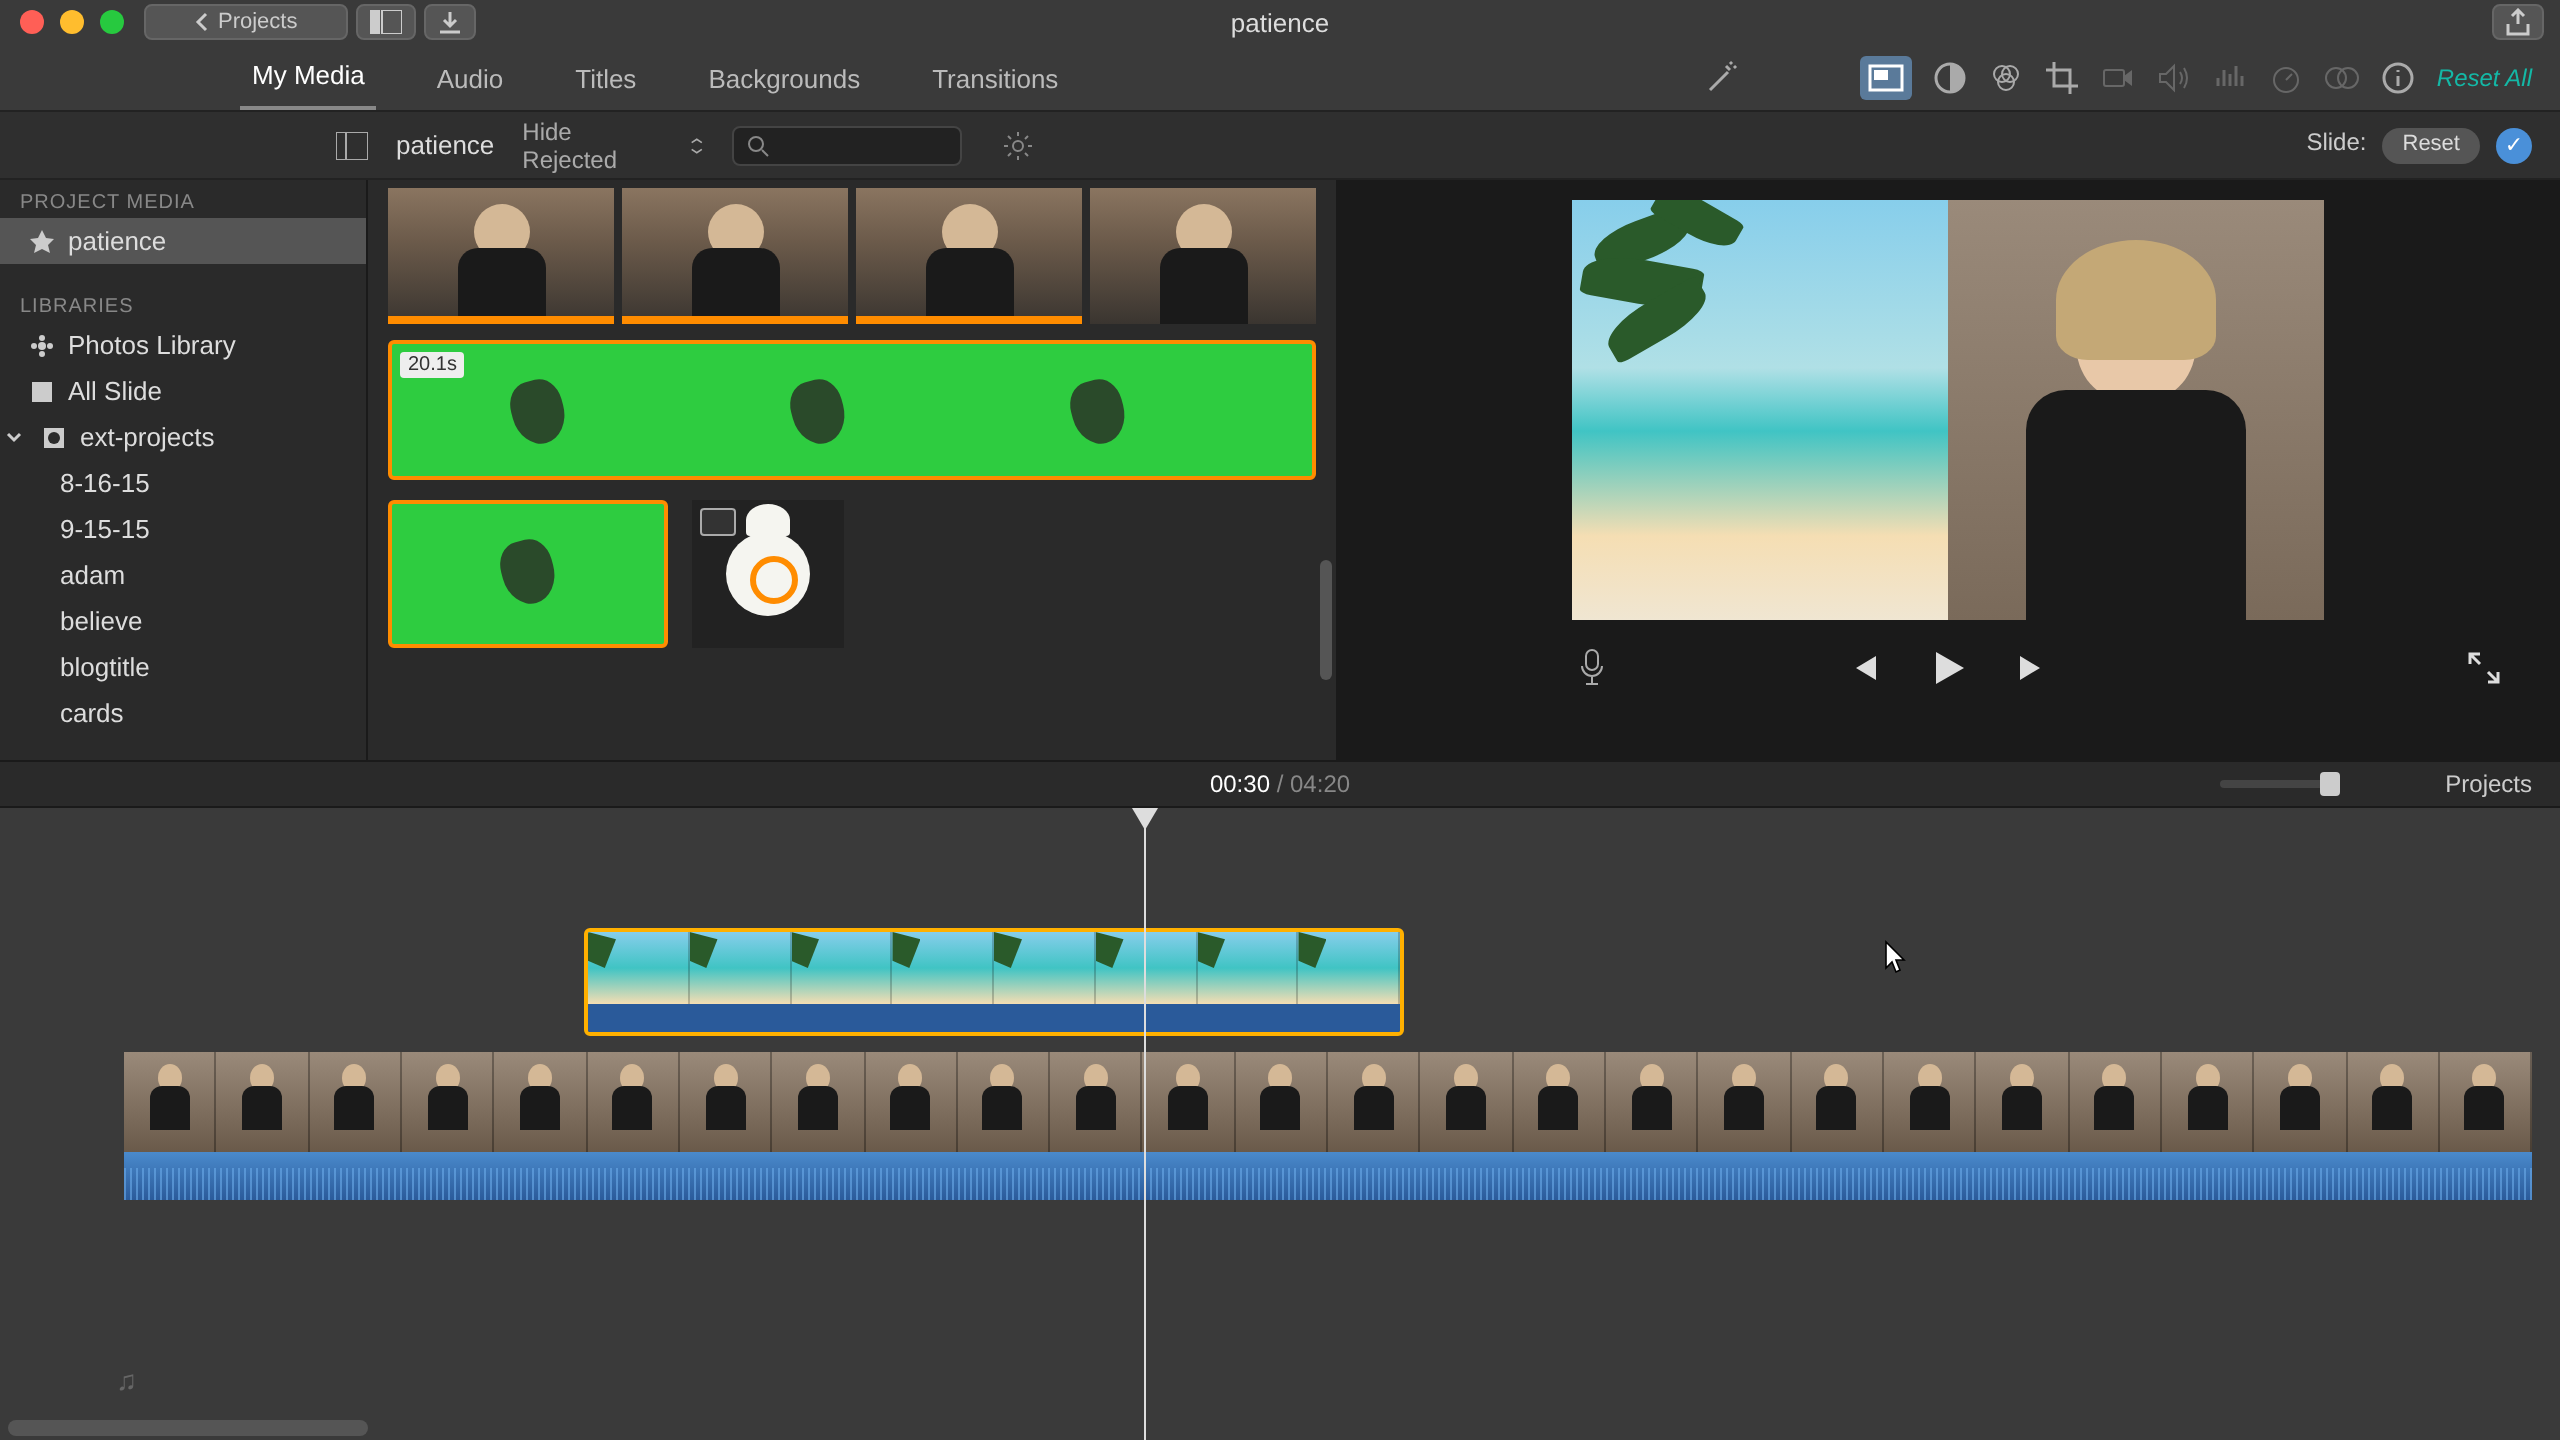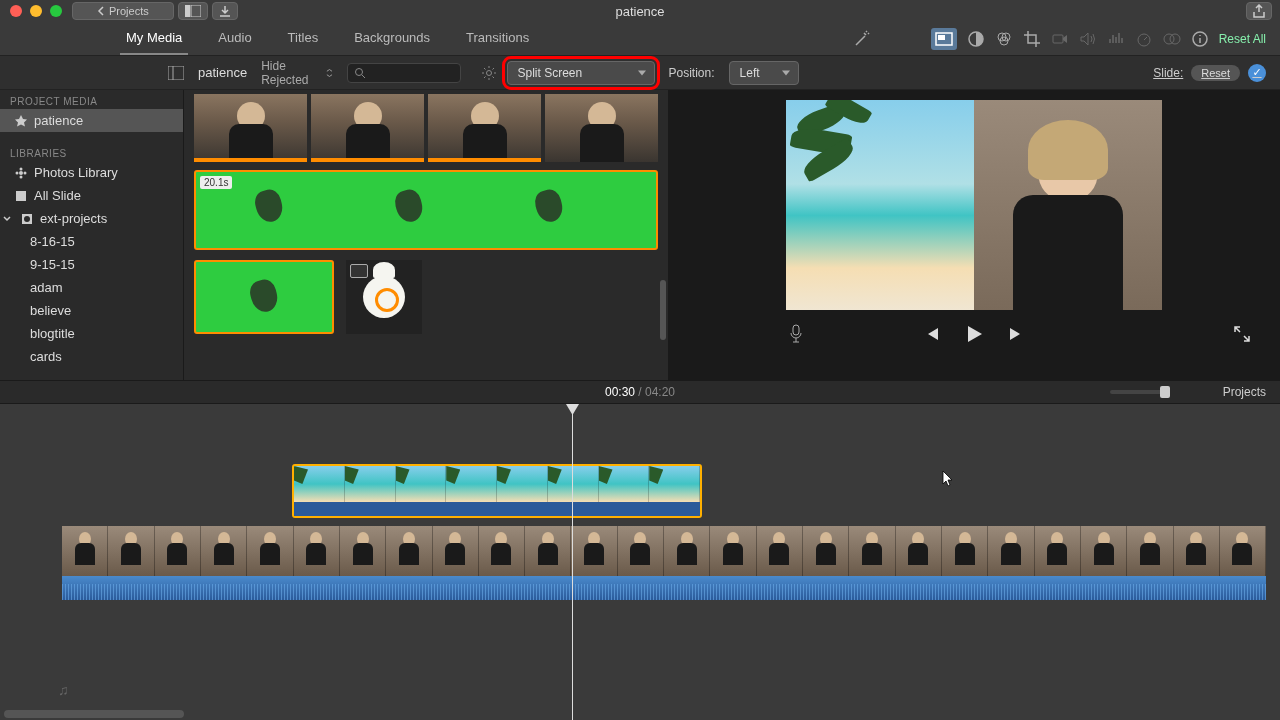--- a/index.html
+++ b/index.html
@@ -12,42 +12,42 @@
 .light.red { background: #ff5f56; }
 .light.yellow { background: #ffbd2e; }
 .light.green { background: #27c93f; }
 .titlebar-center { position: absolute; left: 50%; transform: translateX(-50%); font-size: 13px; color: #ddd; }
 .titlebar-left-controls { display: flex; align-items: center; margin-left: 10px; gap: 4px; }
 .titlebar-btn { background: #555; border: 1px solid #666; border-radius: 4px; padding: 2px 24px; font-size: 11px; color: #ccc; display: flex; align-items: center; gap: 4px; height: 18px; }
 .titlebar-right { margin-left: auto; margin-right: 8px; }
 
 
 .top-toolbar { height: 34px; background: #3a3a3a; border-bottom: 1px solid #222; display: flex; }
-.tab-strip { display: flex; align-items: flex-start; padding-left: 120px; gap: 24px; }
+.tab-strip { display: flex; align-items: flex-end; padding-left: 120px; gap: 24px; }
 .tab { font-size: 13px; color: #bbb; padding: 8px 6px; cursor: pointer; }
 .tab.active { color: #fff; border-bottom: 2px solid #888; }
 .toolbar-right { margin-left: auto; display: flex; align-items: center; gap: 10px; padding-right: 14px; }
 .toolbar-icon { width: 18px; height: 18px; color: #aaa; display: flex; align-items: center; justify-content: center; }
 .toolbar-icon.active { background: #5a7a9a; border-radius: 3px; padding: 4px; width: 26px; height: 22px; color: #fff; }
-.reset-all { font-size: 12px; color: #86efac; margin-left: 0; }
+.reset-all { font-size: 12px; color: #14b8a6; margin-left: 0; font-style: italic; }
 
 
 .secondary-bar { height: 34px; background: #2f2f2f; border-bottom: 1px solid #222; display: flex; align-items: center; }
 .browser-controls { display: flex; align-items: center; padding-left: 168px; gap: 14px; flex: 0 0 470px; }
 .browser-title { font-size: 13px; color: #ddd; }
-.hide-rejected { font-size: 12px; color: #aaa; margin-left: auto; display: flex; align-items: center; gap: 0; }
+.hide-rejected { font-size: 12px; color: #aaa; margin-left: auto; display: flex; align-items: center; gap: 20px; }
 .search-box { background: #222; border: 1px solid #444; border-radius: 4px; width: 130px; height: 20px; display: flex; align-items: center; padding-left: 6px; }
 .gear-right { margin-left: 6px; color: #888; }
 
 .overlay-controls { display: flex; align-items: center; gap: 14px; padding-left: 10px; }
 .overlay-dropdown { background: #4a4a4a; border: 1px solid #666; border-radius: 4px; padding: 4px 22px 4px 10px; font-size: 12px; color: #ddd; position: relative; width: 148px; }
 .overlay-dropdown.highlighted { outline: 3px solid #ff0000; outline-offset: 2px; }
 .overlay-dropdown::after { content: ""; position: absolute; right: 8px; top: 50%; transform: translateY(-50%); border-left: 4px solid transparent; border-right: 4px solid transparent; border-top: 5px solid #aaa; }
 .position-label { font-size: 12px; color: #ccc; }
-.slide-reset { margin-left: auto; display: flex; align-items: center; gap: 8px; padding-right: 14px; text-decoration: underline; }
+.slide-reset { margin-left: auto; display: flex; gap: 8px; padding-right: 14px; }
 .slide-label { font-size: 12px; color: #ccc; }
 .reset-pill { background: #555; border-radius: 10px; padding: 2px 10px; font-size: 11px; color: #ddd; }
 .check-circle { width: 18px; height: 18px; background: #4a90d9; border-radius: 50%; display: flex; align-items: center; justify-content: center; color: #fff; font-size: 11px; }
 
 
 .main-area { display: flex; height: 290px; }
 
 
 .sidebar { width: 184px; background: #2a2a2a; border-right: 1px solid #1a1a1a; overflow: hidden; }
 .sidebar-header { font-size: 10px; color: #888; padding: 6px 10px 2px; letter-spacing: 0.5px; }
@@ -57,21 +57,21 @@
 .sb-icon { width: 14px; height: 14px; color: #aaa; flex-shrink: 0; }
 
 
 .media-browser { flex: 0 0 484px; background: #2a2a2a; padding: 4px 10px; position: relative; overflow: hidden; }
 .clip-row { display: flex; gap: 4px; margin-bottom: 8px; }
 .clip-thumb { background: #555; position: relative; flex: 1; }
 .clip-thumb.woman { background: linear-gradient(to bottom, #8a7560 0%, #6b5a4a 40%, #3a3530 100%); height: 68px; }
 .woman-shape { position: absolute; top: 8px; left: 50%; transform: translateX(-50%); width: 28px; height: 28px; background: #d4b896; border-radius: 50%; }
 .woman-shape::after { content: ""; position: absolute; top: 22px; left: -8px; width: 44px; height: 38px; background: #1a1a1a; border-radius: 10px 10px 0 0; }
 .orange-bar { position: absolute; bottom: 0; left: 0; right: 0; height: 4px; background: #ff8c00; }
-.clip-green { background: #2ecc40; height: 80px; width: 100%; border: 2px solid #ff8c00; border-radius: 3px; position: relative; margin-bottom: 10px; padding-left: 10px; }
+.clip-green { background: #2ecc40; height: 70px; width: 100%; border: 2px solid #ff8c00; border-radius: 3px; position: relative; margin-bottom: 10px; padding-left: 10px; }
 .clip-duration { position: absolute; top: 4px; left: 4px; background: #eee; color: #333; font-size: 10px; padding: 1px 4px; border-radius: 2px; }
 .bird-shape { position: absolute; width: 26px; height: 32px; background: #2a4a2a; border-radius: 40% 40% 50% 50%; transform: rotate(-15deg); }
 .clip-green-small { width: 140px; height: 74px; background: #2ecc40; border: 2px solid #ff8c00; border-radius: 3px; position: relative; }
 .clip-bb8 { width: 76px; height: 74px; background: #222; position: relative; display: flex; align-items: center; justify-content: center; }
 .bb8-body { width: 42px; height: 42px; background: #f5f5f0; border-radius: 50%; position: relative; }
 .bb8-body::before { content: ""; position: absolute; top: -14px; left: 10px; width: 22px; height: 16px; background: #f5f5f0; border-radius: 50% 50% 2px 2px; }
 .bb8-body::after { content: ""; position: absolute; top: 12px; left: 12px; width: 18px; height: 18px; border: 3px solid #ff8c00; border-radius: 50%; }
 .photo-badge { position: absolute; top: 4px; left: 4px; width: 18px; height: 14px; background: #333; border: 1px solid #aaa; border-radius: 2px; }
 .scroll-thumb { position: absolute; right: 2px; top: 190px; width: 6px; height: 60px; background: #555; border-radius: 3px; }
 
@@ -260,29 +260,20 @@
           <line x1="8" y1="8" x2="11" y2="11" stroke="#888"></line>
         </svg>
     </div>
     <div class="gear-right">
       <svg width="16" height="16" viewBox="0 0 16 16">
           <circle cx="8" cy="8" r="2.5" stroke="#888" fill="none"></circle>
           <path d="M8 1 v2 M8 13 v2 M1 8 h2 M13 8 h2 M3 3 l1.5 1.5 M11.5 11.5 L13 13 M3 13 l1.5 -1.5 M11.5 4.5 L13 3" stroke="#888"></path>
         </svg>
     </div>
   </div>
-  <div class="overlay-controls">
-    <div class="overlay-dropdown highlighted">
-      <span>Split Screen</span>
-    </div>
-    <div class="position-label">Position:</div>
-    <div class="overlay-dropdown" style="width:70px">
-      <span>Left</span>
-    </div>
-  </div>
   <div class="slide-reset">
     <div class="slide-label">Slide:</div>
     <div class="reset-pill">Reset</div>
     <div class="check-circle">✓</div>
   </div>
 </div>
 
 <div class="main-area">
 
   <div class="sidebar">

